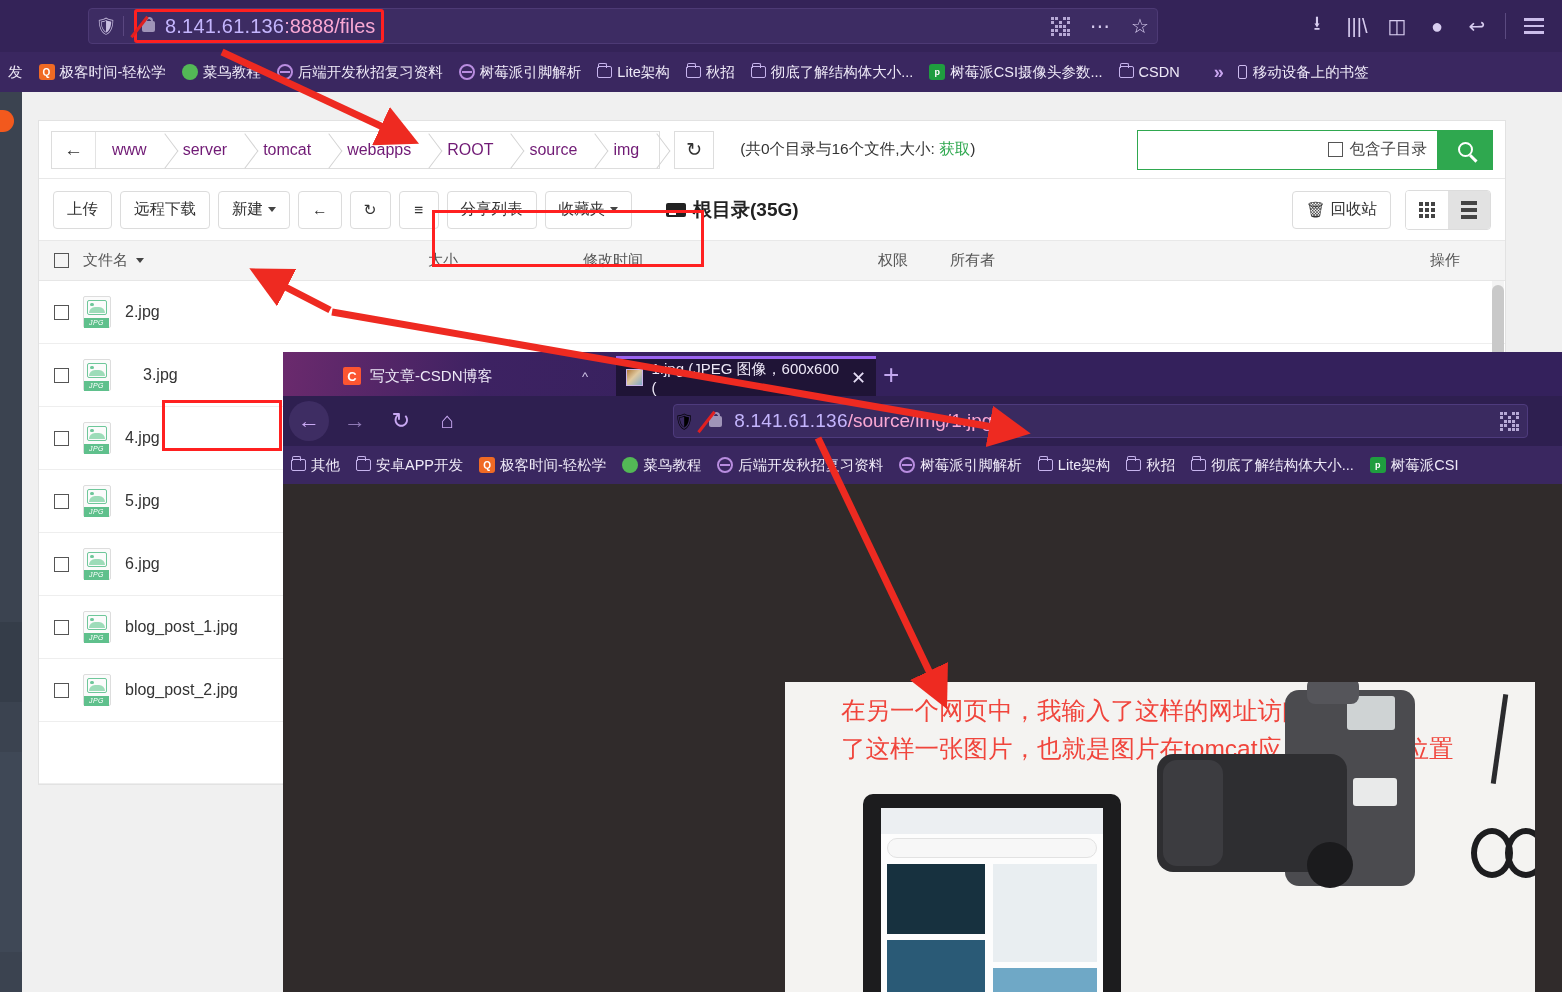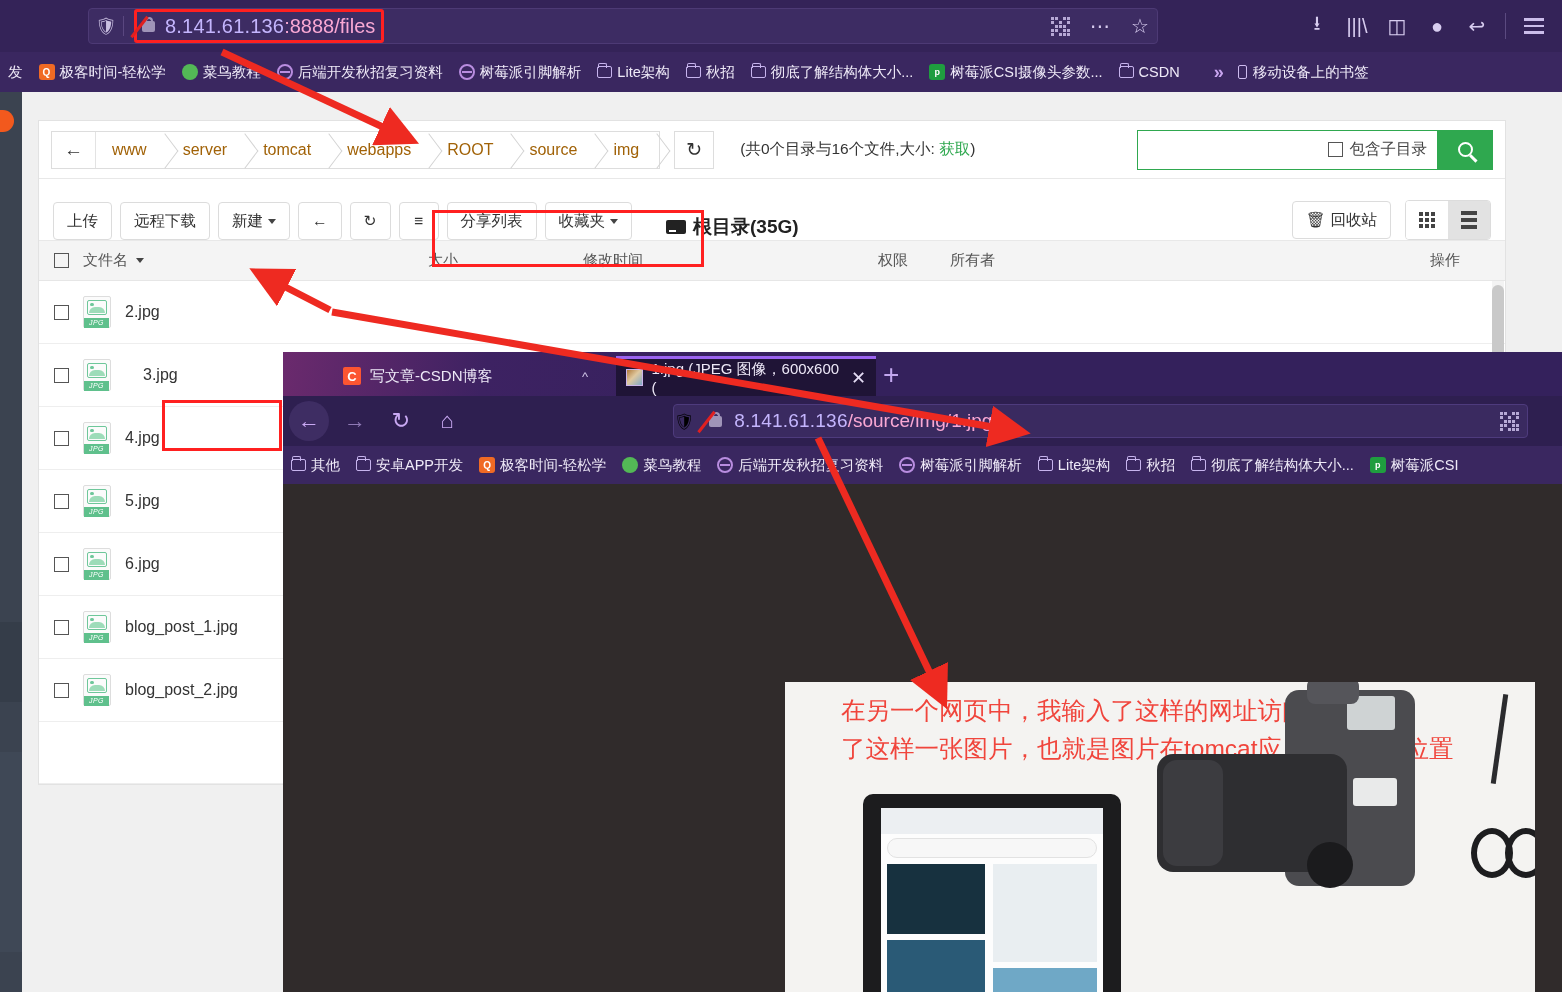--- a/index.html
+++ b/index.html
@@ -78,21 +78,21 @@
           background: #f0f0f0; }
   .fm-card { position: absolute; left: 16px; top: 28px; width: 1468px; background: #fff;
              border: 1px solid #e2e2e2; }
   .fm-row1 { height: 58px; display: flex; align-items: center; padding: 0 12px;
              border-bottom: 1px solid #e8e8e8; }
   .crumbs { display: flex; align-items: stretch; height: 38px; border: 1px solid #ddd;
             background: #fff; }
   .crumb-back { width: 44px; display: flex; align-items: center; justify-content: center;
                 font-size: 19px; color: #333; border-right: 1px solid #e3e3e3; }
   .crumb { position: relative; display: flex; align-items: center; padding: 0 20px 0 16px;
-           font-size: 16px; color: #a16207; }
+           font-size: 16px; color: #701a75; }
   .crumb::after { content: ""; position: absolute; right: -9px; top: 8px; width: 21px; height: 21px;
                   border-top: 1px solid #d3d3d3; border-right: 1px solid #d3d3d3;
                   transform: rotate(45deg) skew(8deg,8deg); background: transparent; z-index: 2; }
   .crumb-redbox { position: absolute; left: 410px; top: 118px; width: 272px; height: 57px;
                   border: 3px solid #ff2020; z-index: 30; pointer-events: none; }
   .refresh-btn { margin-left: 14px; width: 40px; height: 38px; border: 1px solid #ddd;
                  background: #fff; display: flex; align-items: center; justify-content: center;
                  font-size: 19px; color: #333; }
   .count-txt { margin-left: 26px; font-size: 15.5px; color: #333; }
   .count-txt .lnk { color: #2fa84f; }
@@ -101,21 +101,21 @@
                 background: #fff; display: flex; align-items: center; justify-content: flex-end;
                 padding-right: 10px; gap: 7px; }
   .chk-sq { width: 15px; height: 15px; border: 1.5px solid #555; }
   .search-box .lbl { font-size: 15.5px; color: #444; }
   .search-btn { width: 56px; height: 40px; background: #2fa84f; display: flex;
                 align-items: center; justify-content: center; }
   .mag { width: 15px; height: 15px; border: 2.5px solid #fff; border-radius: 50%; position: relative; }
   .mag::after { content: ""; position: absolute; right: -7px; bottom: -4px; width: 9px; height: 2.5px;
                 background: #fff; transform: rotate(45deg); }
 
-  .fm-row2 { height: 62px; display: flex; align-items: flex-end; padding: 0 14px; gap: 8px;
+  .fm-row2 { height: 62px; display: flex; align-items: center; padding: 0 14px; gap: 8px;
              border-bottom: 1px solid #e8e8e8; }
   .tb-btn { height: 38px; min-width: 40px; padding: 0 13px; border: 1px solid #dcdcdc;
             border-radius: 4px; background: #fff; font-size: 15.5px; color: #333;
             display: flex; align-items: center; justify-content: center; gap: 5px; }
   .caret { width: 0; height: 0; border-left: 4.5px solid transparent; border-right: 4.5px solid transparent;
            border-top: 5.5px solid #444; }
   .root-label { margin-left: 26px; font-size: 19px; color: #222; display: flex;
                 align-items: center; gap: 7px; font-weight: 600; }
   .hdd { width: 20px; height: 14px; background: #222; border-radius: 2px; position: relative; }
   .hdd::after { content: ""; position: absolute; left: 3px; bottom: 2px; width: 7px; height: 2px;

